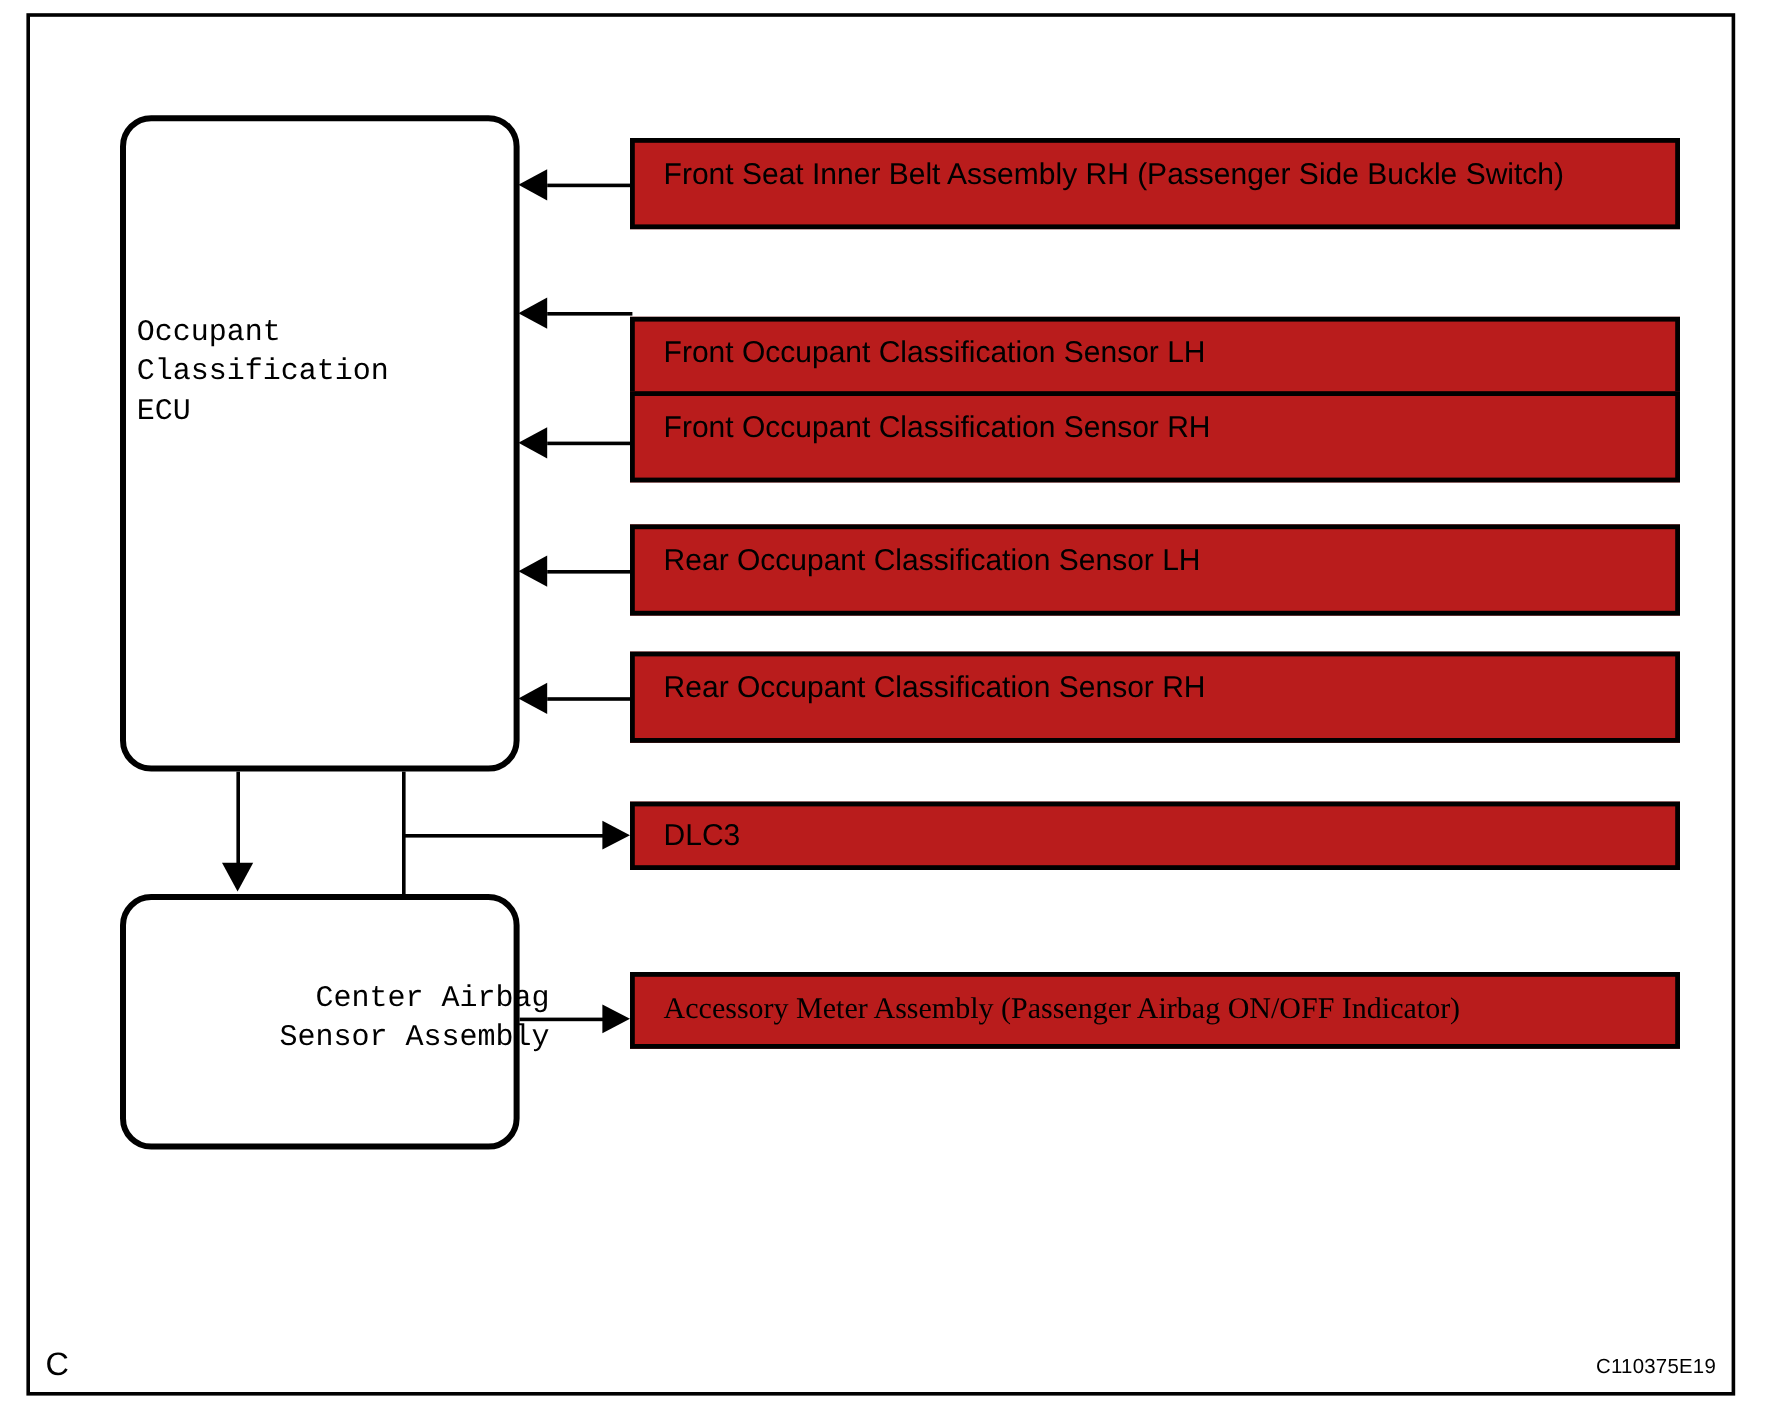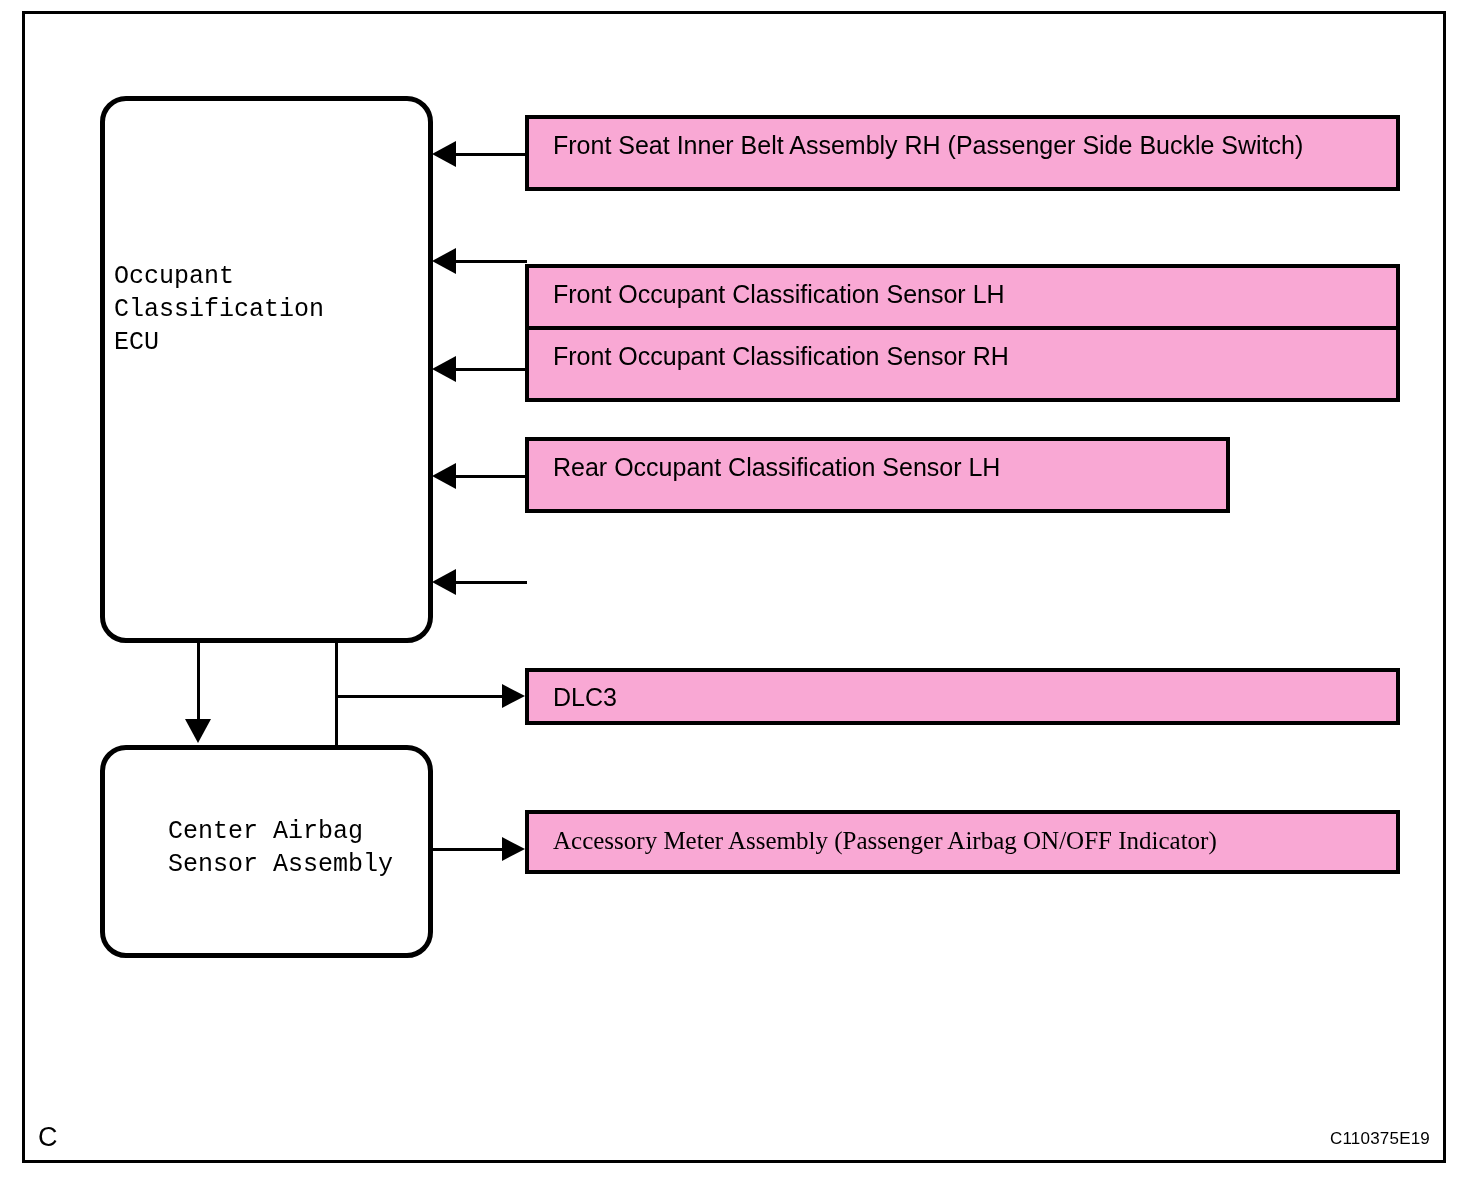--- a/index.html
+++ b/index.html
@@ -38,21 +38,21 @@
     border: 5px solid #000;
     border-radius: 26px;
     box-sizing: border-box;
     background: #fff;
   }
   
   .rect-box {
     position: absolute;
     border: 4px solid #000;
     box-sizing: border-box;
-    background: #f9a8d4;
+    background: #b91c1c;
   }
 
   .box-label {
     position: absolute;
     font-size: 25px;
     line-height: 33px;
     white-space: pre-line;
     color: #000;
     font-family: Liberation Mono, monospace;
   }
@@ -142,43 +142,46 @@
   </div>
   <div class="h-line" style="left:456px; top:260px; width:71px;"></div>
   <div class="arrow-left" style="left:432px; top:248px;"></div>
 
   <div class="rect-box" style="left:525px; top:326px; width:875px; height:76px;">
     <div class="rect-label">Front Occupant Classification Sensor RH</div>
   </div>
   <div class="h-line" style="left:456px; top:368px; width:71px;"></div>
   <div class="arrow-left" style="left:432px; top:356px;"></div>
 
-  <div class="rect-box" style="left:525px; top:437px; width:705px; height:76px;">
+  <div class="rect-box" style="left:525px; top:437px; width:875px; height:76px;">
     <div class="rect-label">Rear Occupant Classification Sensor LH</div>
   </div>
   <div class="h-line" style="left:456px; top:475px; width:71px;"></div>
   <div class="arrow-left" style="left:432px; top:463px;"></div>
 
+  <div class="rect-box" style="left:525px; top:543px; width:875px; height:76px;">
+    <div class="rect-label">Rear Occupant Classification Sensor RH</div>
+  </div>
   <div class="h-line" style="left:456px; top:581px; width:71px;"></div>
   <div class="arrow-left" style="left:432px; top:569px;"></div>
 
   <div class="v-line" style="left:197px; top:643px; height:78px;"></div>
   <div class="arrow-down" style="left:185px; top:719px;"></div>
 
   <div class="v-line" style="left:335px; top:643px; height:104px;"></div>
   <div class="h-line" style="left:335px; top:695px; width:170px;"></div>
   <div class="arrow-right" style="left:502px; top:684px;"></div>
 
   <div class="rect-box" style="left:525px; top:668px; width:875px; height:57px;text-align:center;">
     <div class="rect-label mid">DLC3</div>
   </div>
 
   <div class="round-box" style="left:100px; top:745px; width:333px; height:213px;">
   </div>
-  <div class="box-label" style="left:168px; top:815px; width:290px;">Center Airbag
+  <div class="box-label" style="left:168px; top:815px; width:290px;text-align:right;">Center Airbag
 Sensor Assembly</div>
 
   <div class="h-line" style="left:433px; top:848px; width:72px;"></div>
   <div class="arrow-right" style="left:502px; top:837px;"></div>
 
   <div class="rect-box" style="left:525px; top:810px; width:875px; height:64px;font-family:Liberation Serif, serif;">
     <div class="rect-label">Accessory Meter Assembly (Passenger Airbag ON/OFF Indicator)</div>
   </div>
 
   <div id="corner-mark">C</div>

